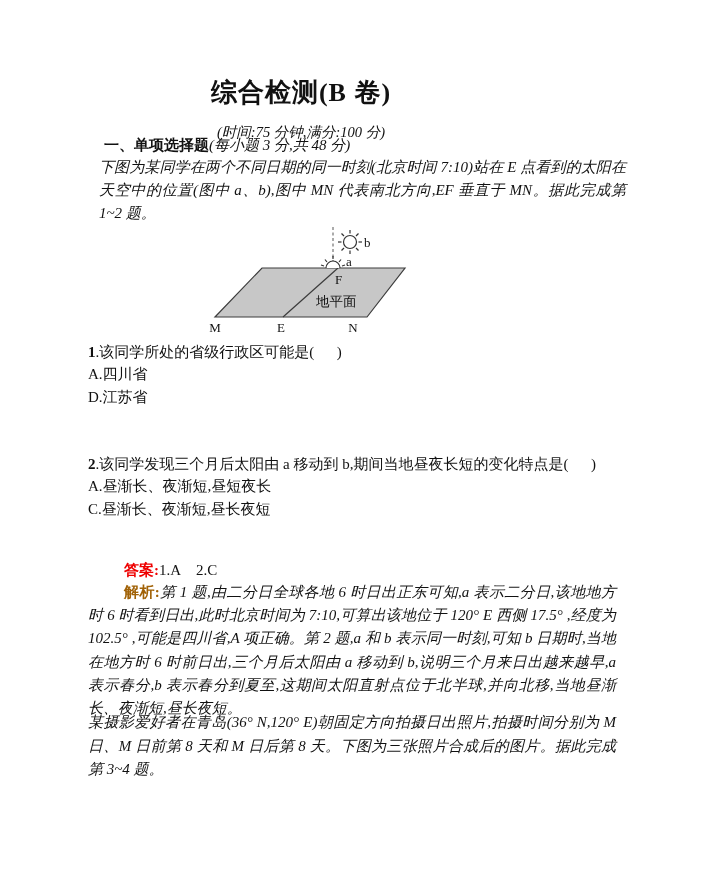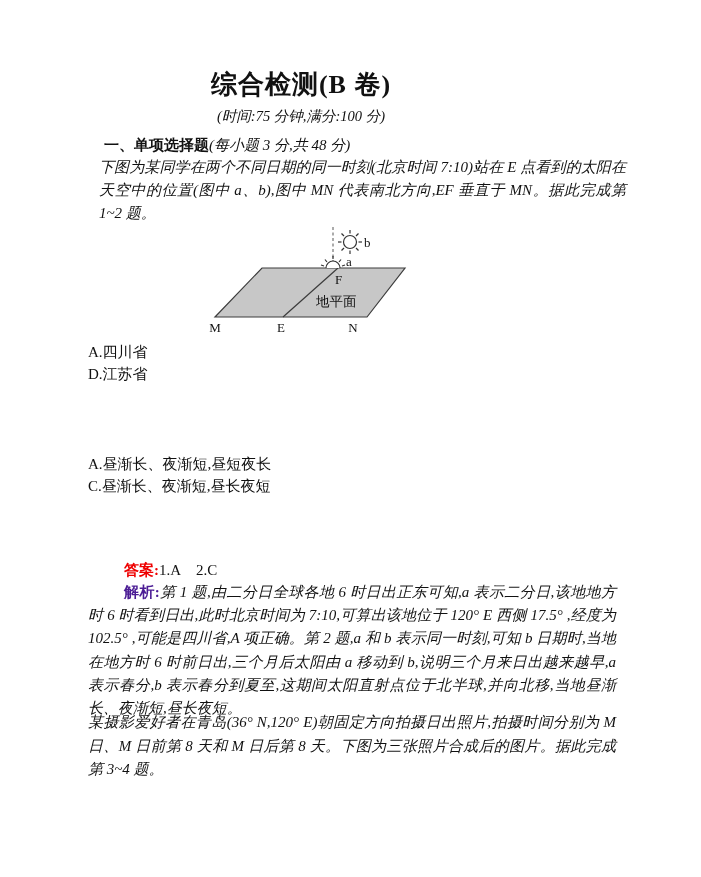--- a/index.html
+++ b/index.html
@@ -7,21 +7,21 @@
     width: 701px; height: 877px;
     background: #ffffff;
     font-family: "Liberation Serif", "DejaVu Serif", serif;
     color: #111111;
     position: relative;
     overflow: hidden;
   }
   .abs { position: absolute; }
 
   .title-block { top: 64px; left: 85px; width: 432px; text-align: center; }
-  .doc-title { font-size: 26px; font-weight: bold; margin: 4px; line-height: 34px; letter-spacing: 1px; }
+  .doc-title { font-size: 26px; font-weight: bold; margin: 12px; line-height: 34px; letter-spacing: 1px; }
   .subtitle  { margin-top: 4px; font-size: 14.5px; font-style: italic; line-height: 20px; }
 
   .section-heading { top: 134px; left: 104px; font-size: 15px; line-height: 22px; }
   .section-heading .bold { font-weight: bold; }
   .section-heading .note { font-style: italic; }
 
   .para { font-size: 15px; line-height: 23px; text-align: justify; margin: 0; }
   .kai  { font-style: italic; }
 
   .intro1 { top: 156px; left: 99px; width: 527px; }
@@ -93,32 +93,34 @@
       <text class="fig-label" x="168" y="44">a</text>
       <text class="fig-label" x="157" y="62">F</text>
       <text class="fig-label-cn" x="138" y="84">地平面</text>
       <text class="fig-label" x="37" y="110" text-anchor="middle">M</text>
       <text class="fig-label" x="103" y="110" text-anchor="middle">E</text>
       <text class="fig-label" x="175" y="110" text-anchor="middle">N</text>
     </svg>
   </div>
 
   <div class="abs question q1">
+    <div class="qline"><span class="qnum">1</span><span>.该同学所处的省级行政区可能是(&nbsp;&nbsp;&nbsp;&nbsp;&nbsp;&nbsp;)</span></div>
     <div class="qline">A.四川省</div>
     <div class="qline">D.江苏省</div>
   </div>
 
   <div class="abs question q2">
+    <div class="qline"><span class="qnum">2</span><span>.该同学发现三个月后太阳由 a 移动到 b,期间当地昼夜长短的变化特点是(&nbsp;&nbsp;&nbsp;&nbsp;&nbsp;&nbsp;)</span></div>
     <div class="qline">A.昼渐长、夜渐短,昼短夜长</div>
     <div class="qline">C.昼渐长、夜渐短,昼长夜短</div>
   </div>
 
   <div class="abs answer-line">
     <span class="red-label" style="color: rgb(238, 0, 0);">答案:</span><span>1.A&nbsp;&nbsp;&nbsp;&nbsp;2.C</span>
   </div>
 
   <p class="abs para analysis">
-    <span class="red-label" style="color: #4c1d95;">解析:</span><span class="kai">第 1 题,由二分日全球各地 6 时日出正东可知,a 表示二分日,该地地方时 6 时看到日出,此时北京时间为 7:10,可算出该地位于 120° E 西侧 17.5° ,经度为 102.5° ,可能是四川省,A 项正确。第 2 题,a 和 b 表示同一时刻,可知 b 日期时,当地在地方时 6 时前日出,三个月后太阳由 a 移动到 b,说明三个月来日出越来越早,a 表示春分,b 表示春分到夏至,这期间太阳直射点位于北半球,并向北移,当地昼渐长、夜渐短,昼长夜短。</span>
+    <span class="red-label" style="color: #a16207;">解析:</span><span class="kai">第 1 题,由二分日全球各地 6 时日出正东可知,a 表示二分日,该地地方时 6 时看到日出,此时北京时间为 7:10,可算出该地位于 120° E 西侧 17.5° ,经度为 102.5° ,可能是四川省,A 项正确。第 2 题,a 和 b 表示同一时刻,可知 b 日期时,当地在地方时 6 时前日出,三个月后太阳由 a 移动到 b,说明三个月来日出越来越早,a 表示春分,b 表示春分到夏至,这期间太阳直射点位于北半球,并向北移,当地昼渐长、夜渐短,昼长夜短。</span>
   </p>
 
   <p class="abs para kai intro2">某摄影爱好者在青岛(36° N,120° E)朝固定方向拍摄日出照片,拍摄时间分别为 M 日、M 日前第 8 天和 M 日后第 8 天。下图为三张照片合成后的图片。据此完成第 3~4 题。</p>
 
 </div>
 
 </body></html>

